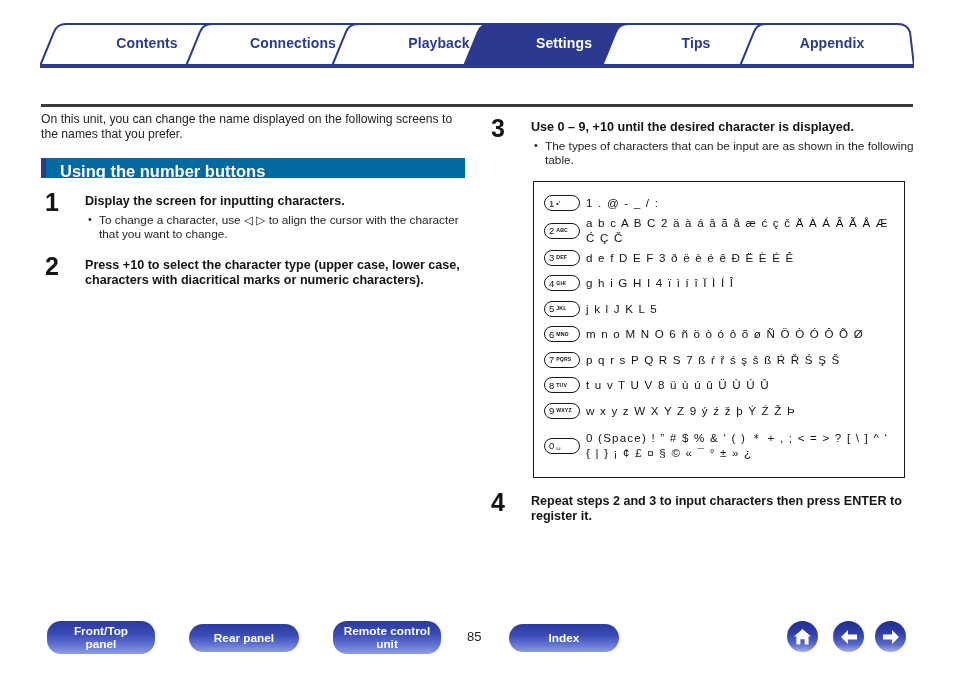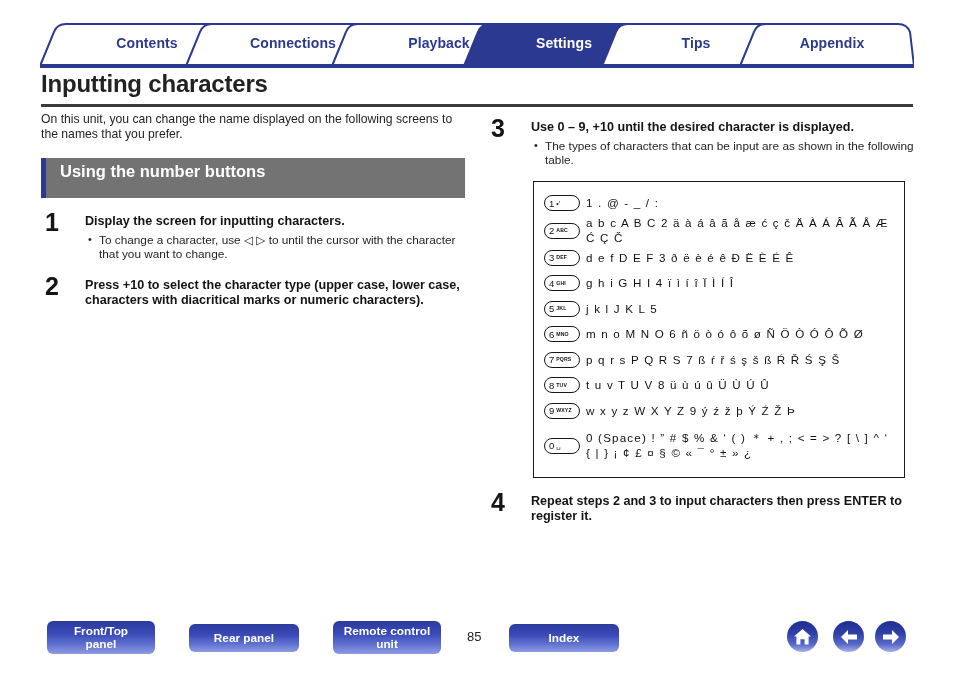--- a/index.html
+++ b/index.html
@@ -95,22 +95,22 @@
     letter-spacing: -1px;
   }
   .pageref .lnk {
     text-decoration: underline;
   }
 
   
   .section-bar {
     position: relative;
     margin-top: 17px;
-    width: 424px; height: 40px;
-    background: #737373;
+    width: 424px; height: 20px;
+    background: #0369a1;
     border-left: 5px solid #2b3990;
   }
   .section-bar span {
     position: absolute;
     left: 14px; top: 4px;
     font-size: 16.5px;
     font-weight: bold;
     color: #ffffff;
   }
 
@@ -201,21 +201,21 @@
     color: #111111;
     letter-spacing: 1.2px;
     word-spacing: 0px;
   }
   .crow .chars .l2 { display: block; }
 
   
   .footer { position: absolute; left: 0; top: 612px; width: 954px; height: 60px; }
   .pill {
     position: absolute;
-    border-radius: 6px;
+    border-radius: 14px;
     color: #ffffff;
     font-size: 11.8px;
     font-weight: bold;
     text-align: center;
     display: flex;
     align-items: center;
     justify-content: center;
     line-height: 13px;
     background: linear-gradient(to bottom, #2b3a9c 0%, #3b4cb8 40%, #5e6fd0 70%, #8e9ce0 100%);
   }
@@ -258,37 +258,36 @@
     </svg>
 
     <div class="tab-label" style="left:34px; width:146px;">Contents</div>
     <div class="tab-label" style="left:180px; width:146px;">Connections</div>
     <div class="tab-label" style="left:326px; width:146px;">Playback</div>
     <div class="tab-label active" style="left:458px; width:132px;">Settings</div>
     <div class="tab-label" style="left:590px; width:132px;">Tips</div>
     <div class="tab-label" style="left:722px; width:140px;">Appendix</div>
   </div>
 
-  <div class="page-title">Inputting characters</div>
   <div class="title-rule"></div>
 
   <div class="col-left">
 
     <div class="intro">On this unit, you can change the name displayed on the following screens to the names that you prefer.</div>
 
 
     <div class="section-bar">
       <span>Using the number buttons</span>
     </div>
 
     <div class="step">
       <div class="num">1</div>
       <div class="head">Display the screen for inputting characters.</div>
       <ul class="bullets">
-        <li>To change a character, use ◁ ▷ to until the cursor with the character that you want to change.</li>
+        <li>To change a character, use ◁ ▷ to align the cursor with the character that you want to change.</li>
       </ul>
     </div>
 
     <div class="step">
       <div class="num">2</div>
       <div class="head">Press +10 to select the character type (upper case, lower case, characters with diacritical marks or numeric characters).</div>
     </div>
 
   </div>
 

